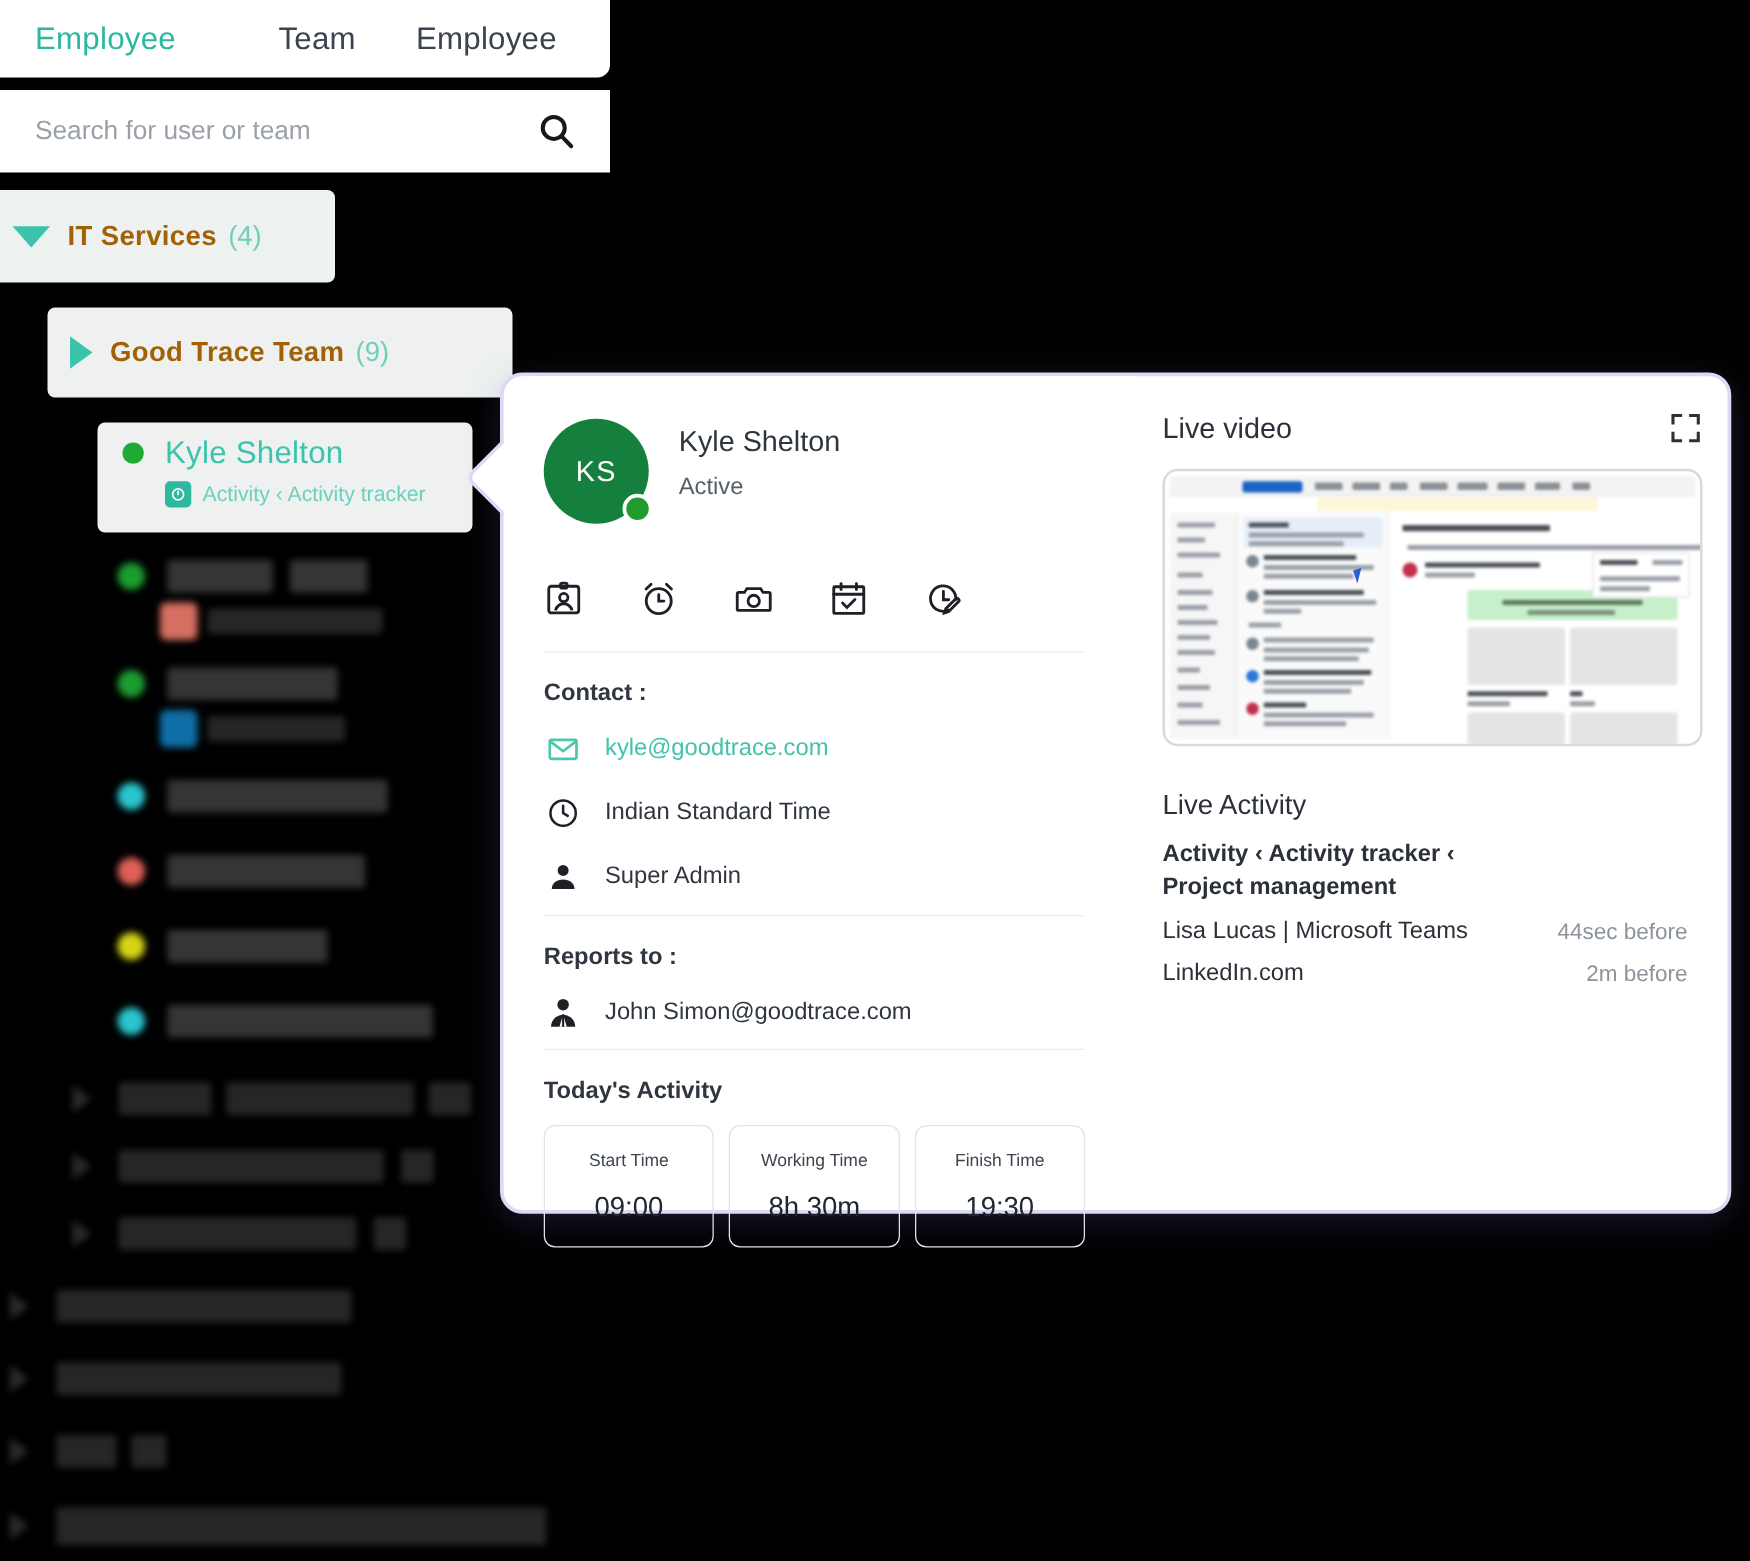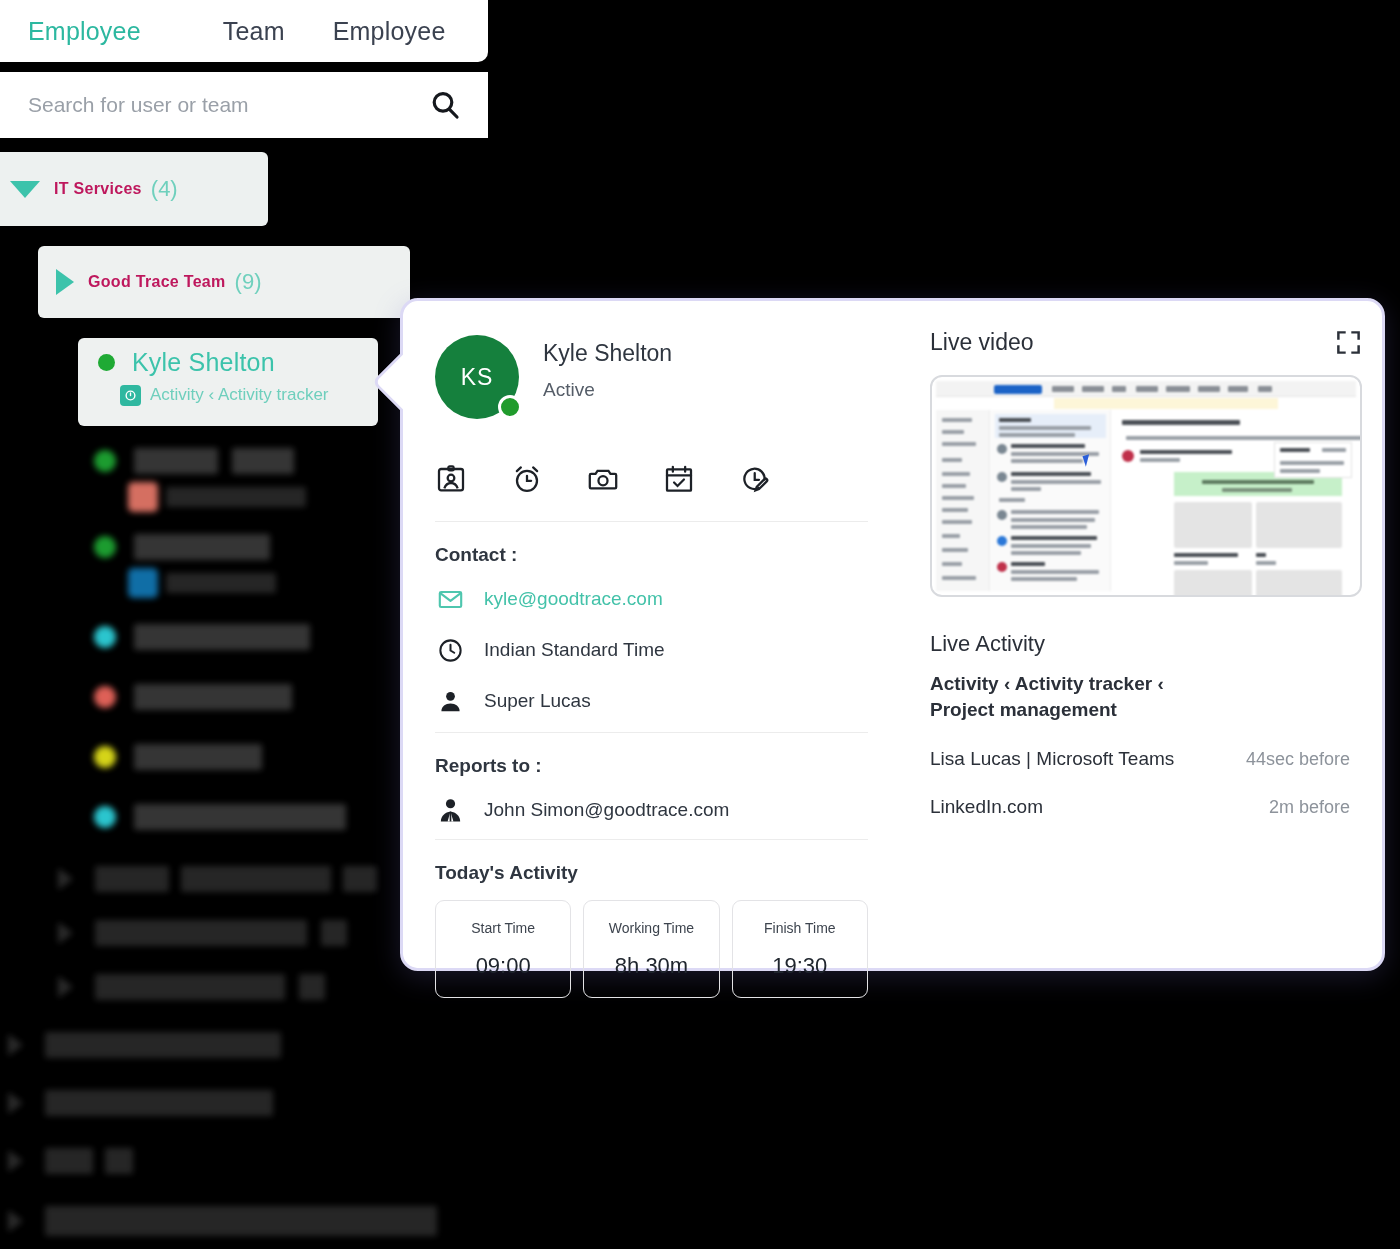--- a/index.html
+++ b/index.html
@@ -109,32 +109,32 @@
     flex: 0 0 auto;
   }
   .caret-right {
     width: 0; height: 0;
     border-top: 13px solid transparent;
     border-bottom: 13px solid transparent;
     border-left: 18px solid #3cc3ab;
     margin-right: 14px;
     flex: 0 0 auto;
   }
-  .group-label { font-size: 16px; color: #be185d; font-weight: 600; letter-spacing: .3px; }
+  .group-label { font-size: 22px; color: #a16207; font-weight: 600; letter-spacing: .3px; }
   .group-count { font-size: 22px; color: #6fd0bd; margin-left: 9px; }
 
   .user-line { display: flex; align-items: center; }
   .dot {
     width: 17px; height: 17px; border-radius: 50%;
     background: #1faa34; margin-right: 17px; flex: 0 0 auto;
   }
   .user-name { font-size: 25px; color: #3cc3ab; letter-spacing: .2px; }
   .user-sub {
-    display: flex; align-items: flex-start;
-    margin-top: 8px; margin-left: 22px;
+    display: flex; align-items: center;
+    margin-top: 8px; margin-left: 34px;
   }
   .sub-icon {
     width: 21px; height: 21px;
     border-radius: 4px;
     background: #2fb8a0;
     margin-right: 9px;
     flex: 0 0 auto;
     display: flex; align-items: center; justify-content: center;
   }
   .user-sub-text { font-size: 17px; color: #6fcfbd; }
@@ -296,21 +296,21 @@
   }
   .vf-panel { position: absolute; right: 4px; top: 32px; width: 78px; height: 36px; border: 1px solid #e2e2e2; background: #fff; }
 
   .la-title { font-size: 22px; color: #2b3039; margin-top: 34px; }
   .la-breadcrumb {
     font-size: 19px; color: #2b3039; font-weight: 600;
     margin-top: 14px; line-height: 1.35; max-width: 300px;
   }
   .la-row {
     display: flex; align-items: center; justify-content: space-between;
-    margin-top: 26px;
+    margin-top: 12px;
     width: 420px;
   }
   .la-name { font-size: 19px; color: #2b3039; }
   .la-time { font-size: 18px; color: #8d939b; }
 </style>
 </head>
 <body>
 
 <div class="tabbar">
   <div class="tab active tab-employee">Employee</div>
@@ -528,21 +528,21 @@
       <span class="ctext">Indian Standard Time</span>
     </div>
 
     <div class="crow" style="margin-bottom:16px;">
       <span class="ci">
         <svg viewBox="0 0 24 24" width="27" height="27" fill="#1d2127">
           <circle cx="12" cy="7.4" r="3.9"></circle>
           <path d="M3.9 20.6c0-4.2 3.6-6.8 8.1-6.8s8.1 2.6 8.1 6.8z"></path>
         </svg>
       </span>
-      <span class="ctext">Super Lucas</span>
+      <span class="ctext">Super Admin</span>
     </div>
 
     <div class="divider"></div>
 
     <div class="sec-title">Reports to :</div>
 
     <div class="crow" style="margin-bottom:14px;">
       <span class="ci">
         <svg viewBox="0 0 24 24" width="29" height="29" fill="#1d2127">
           <circle cx="12" cy="6.4" r="3.8"></circle>

